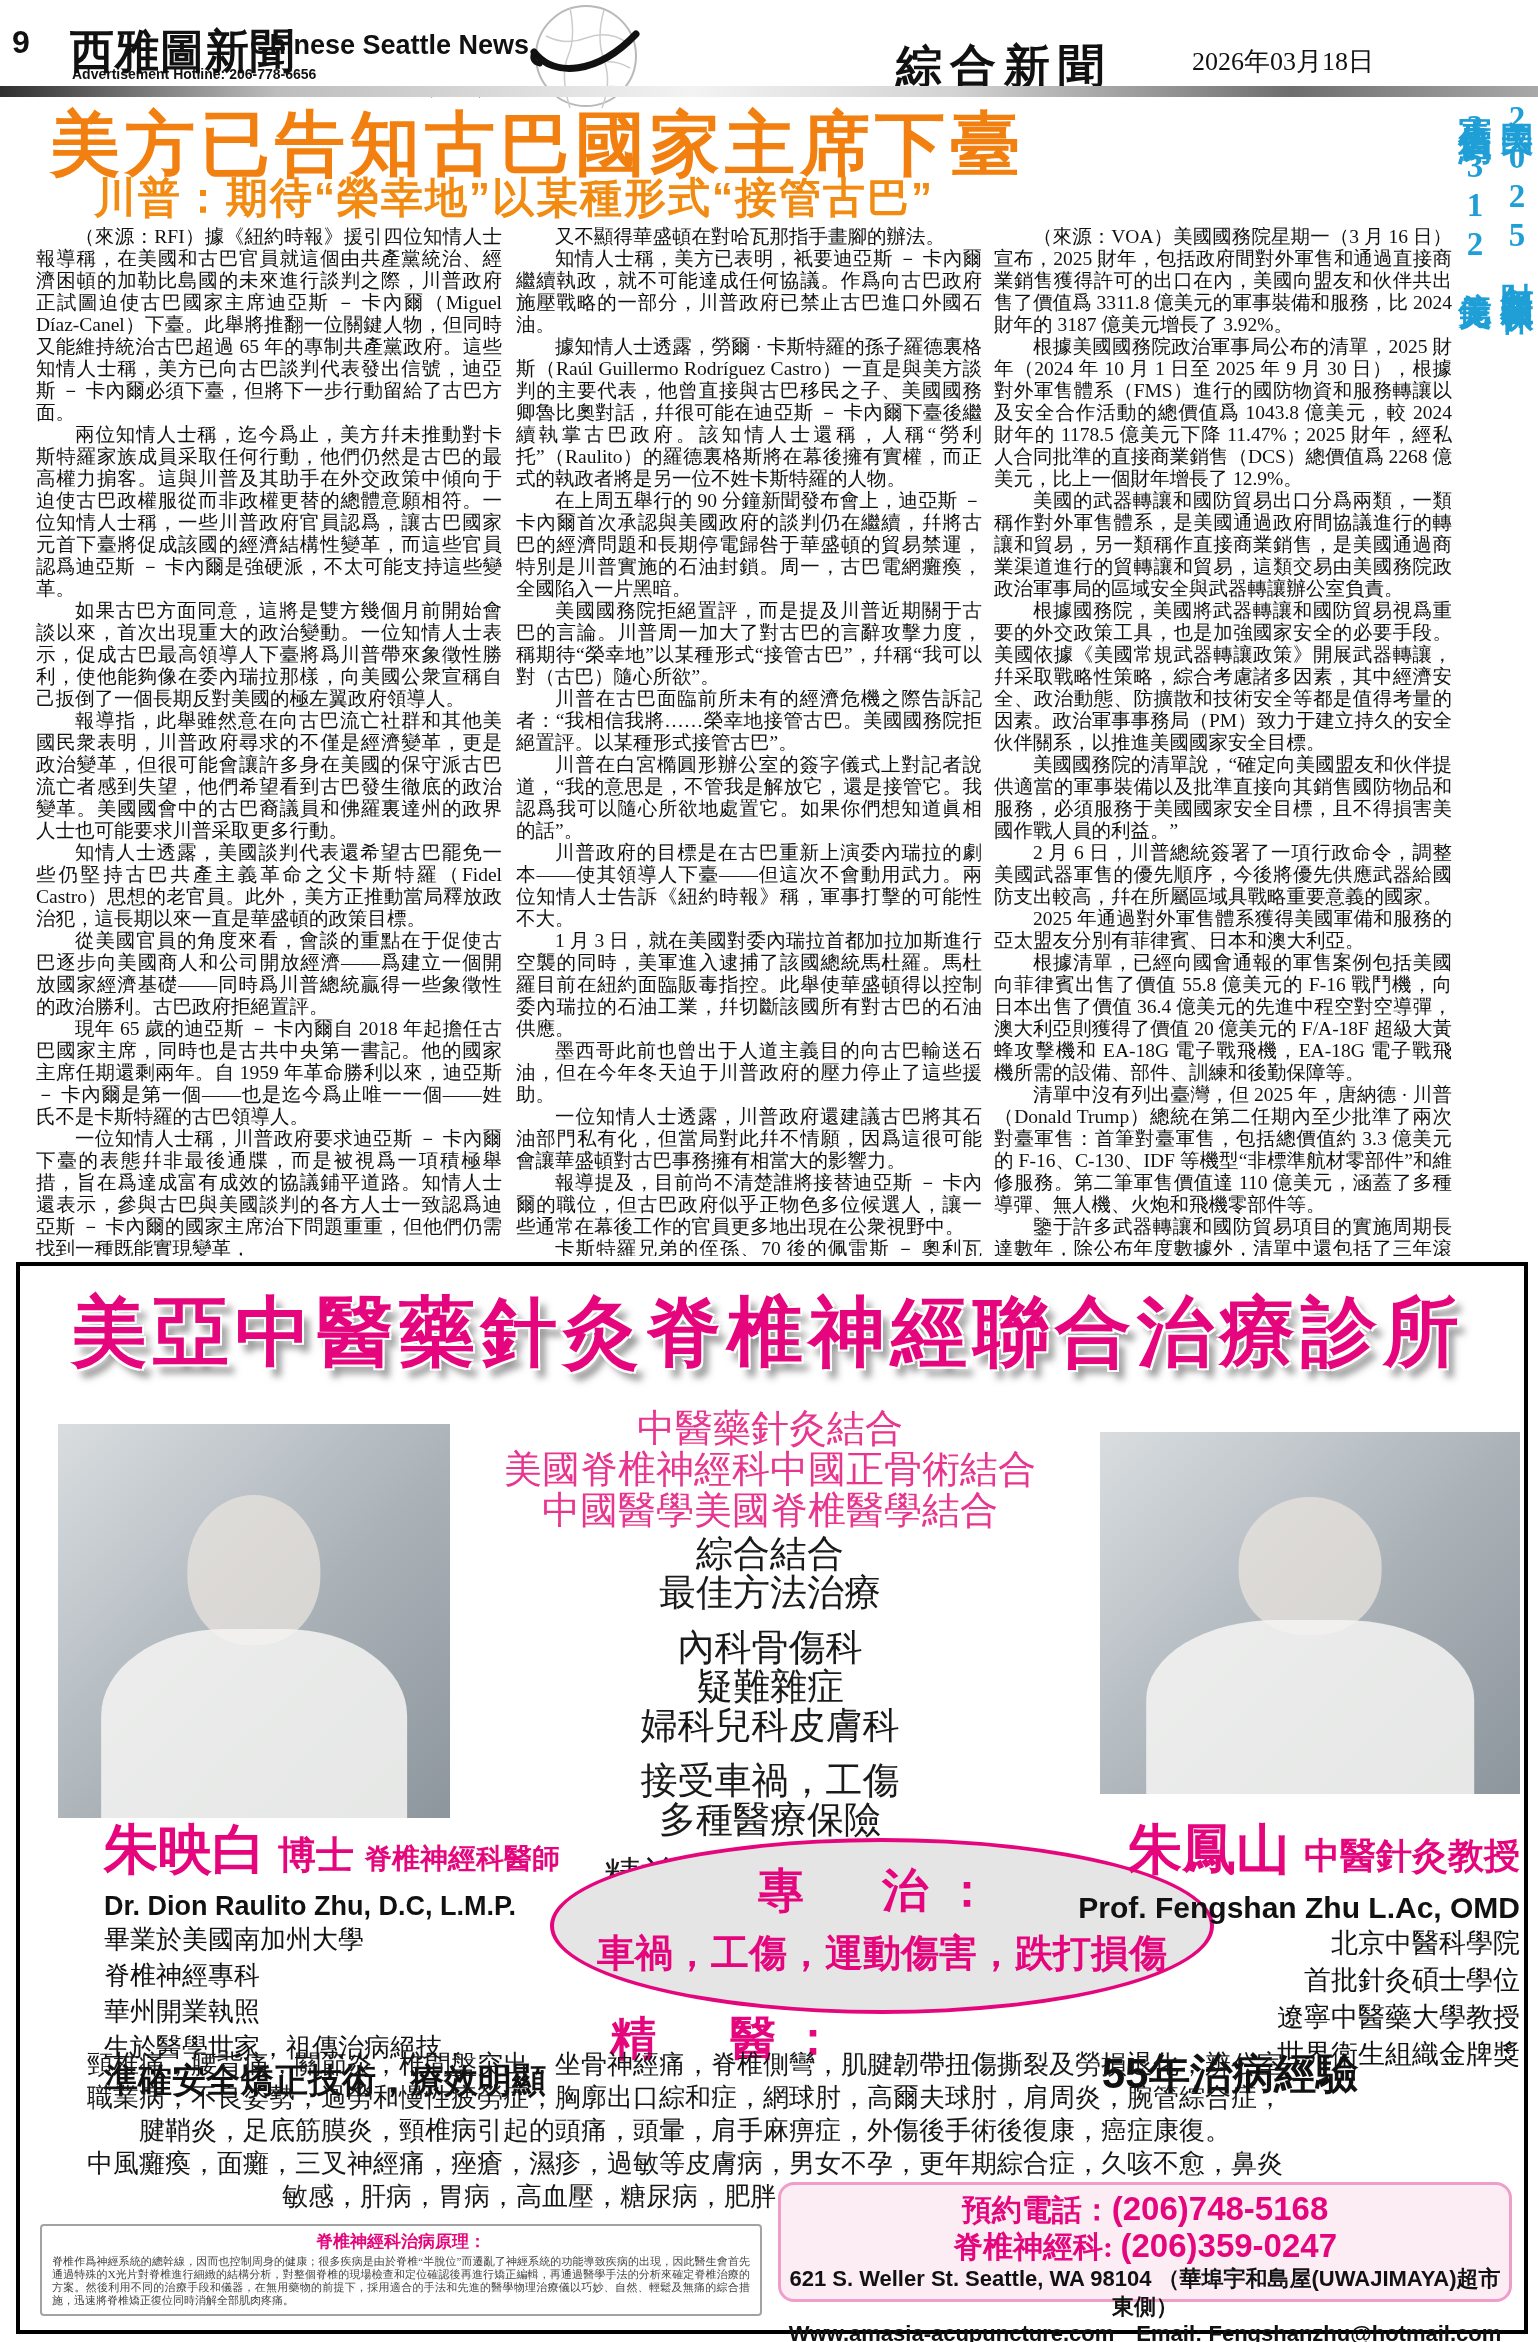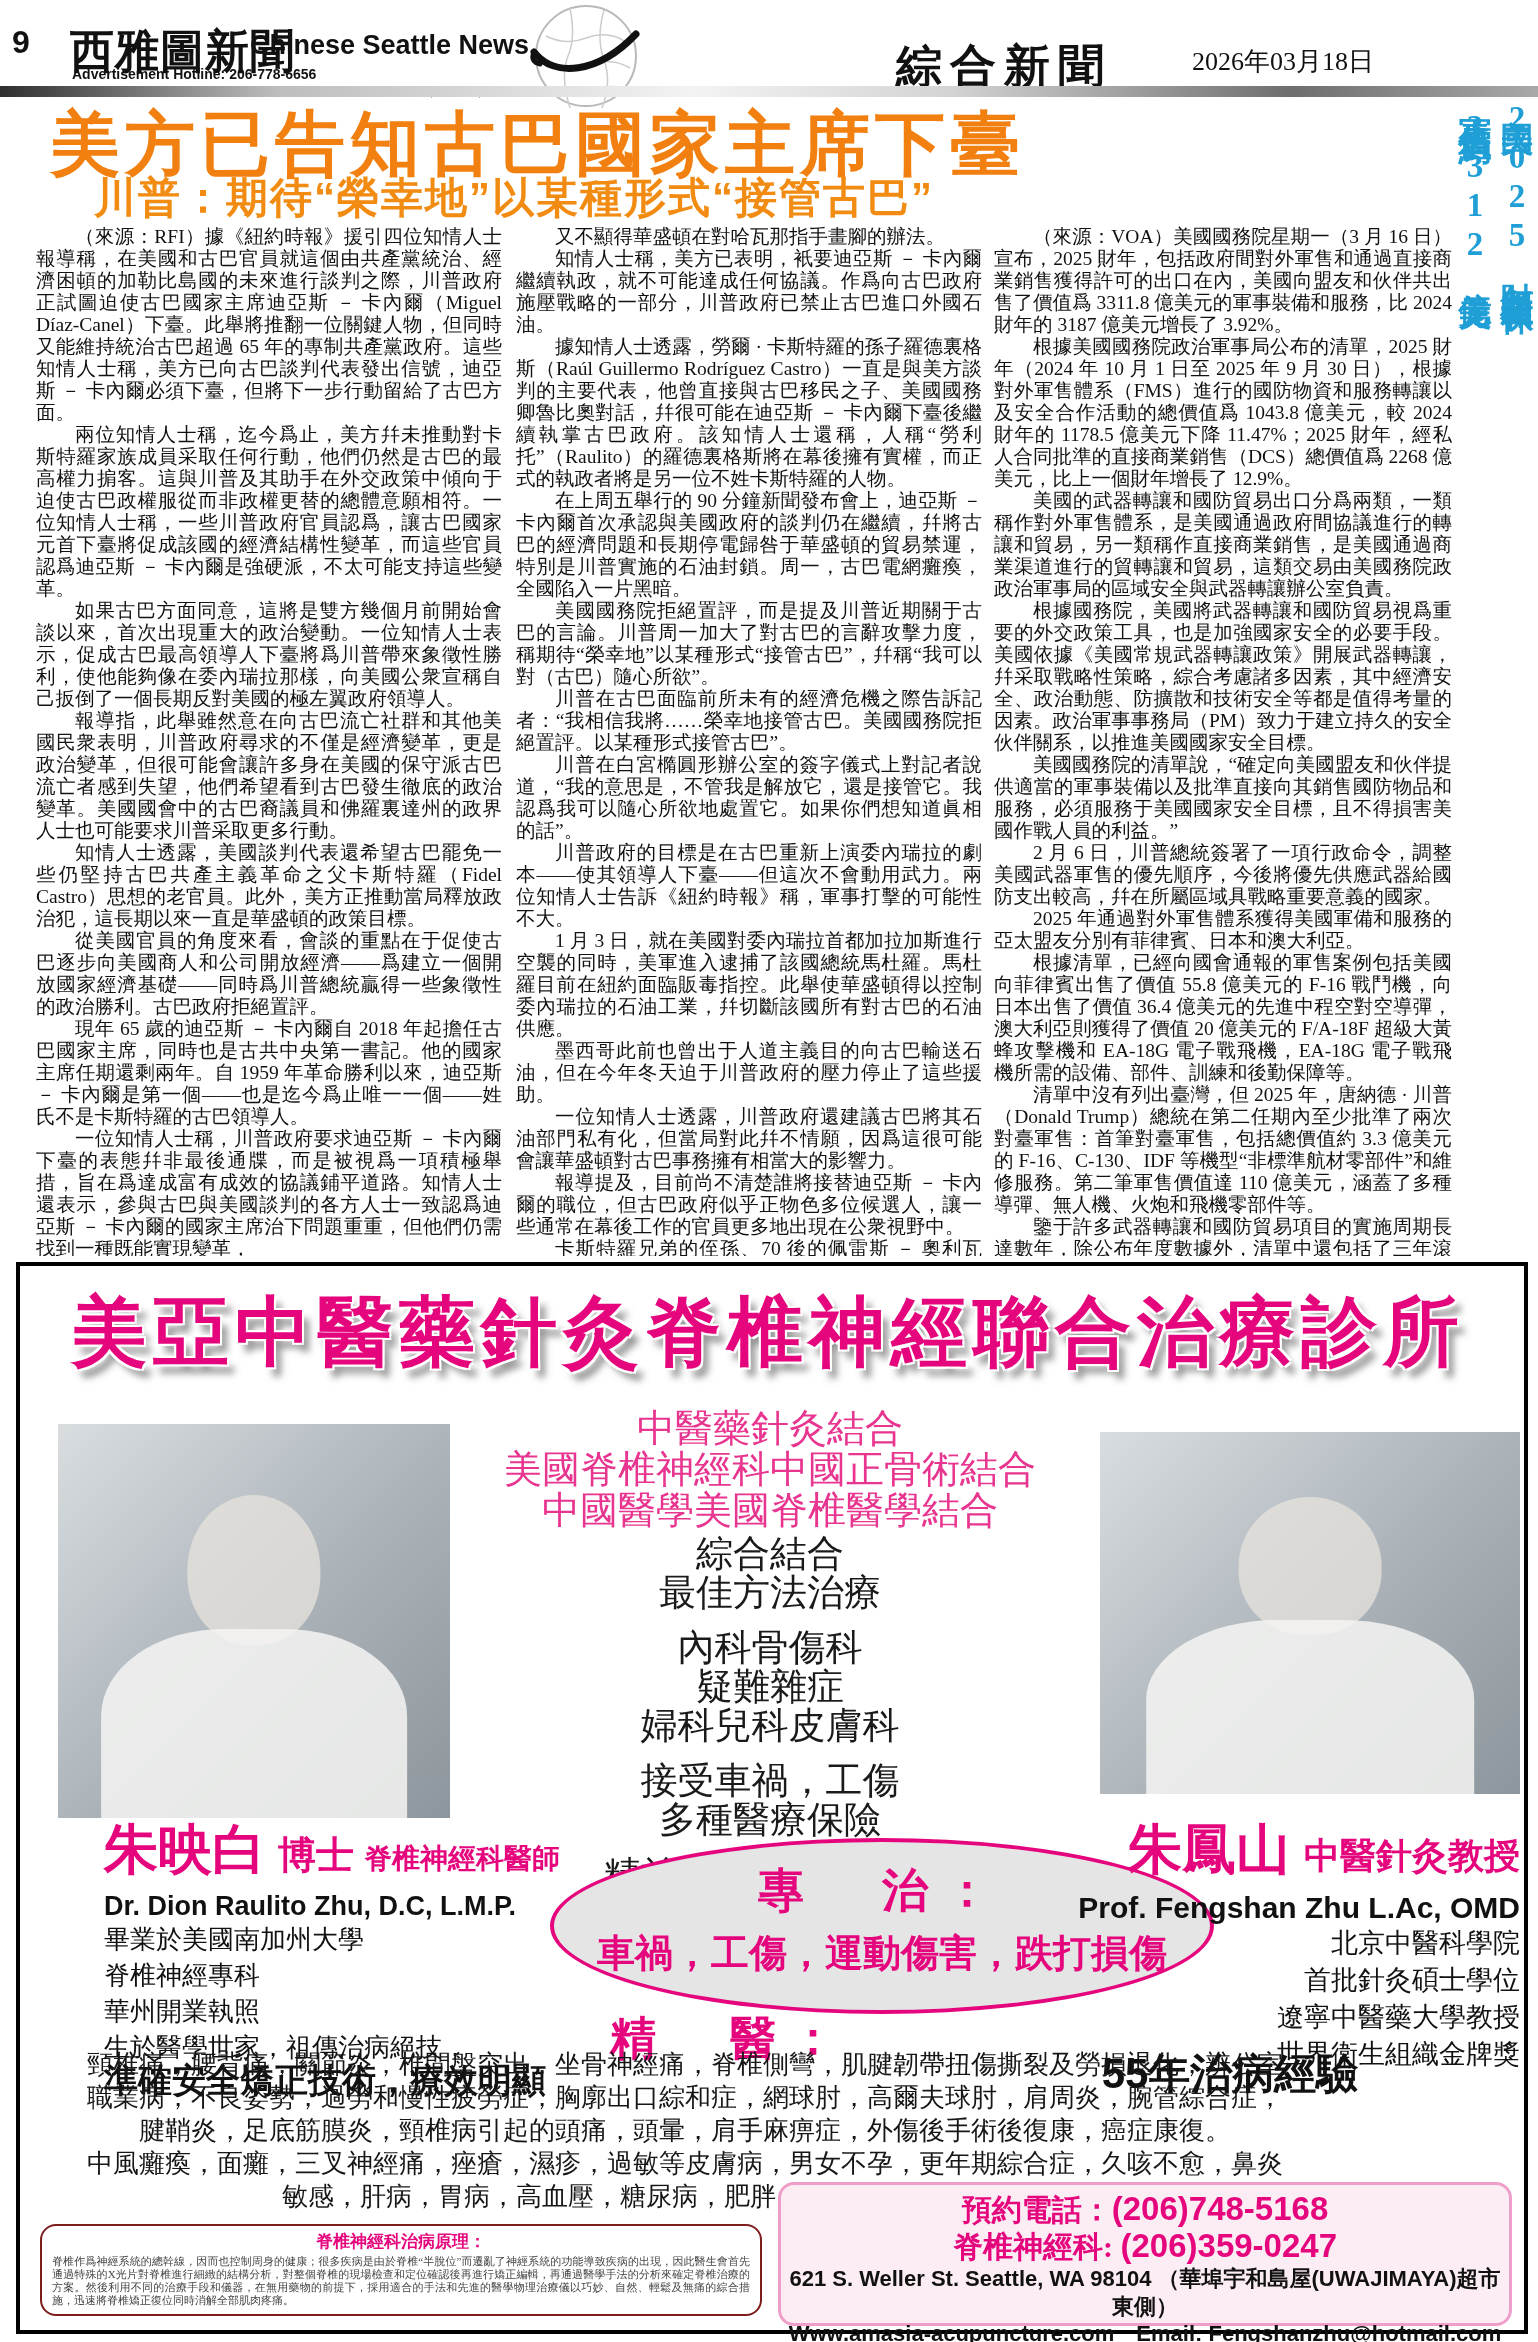--- a/index.html
+++ b/index.html
@@ -85,26 +85,26 @@
   .doc-right .doc-name .n2{font-size:36px;margin-left:10px;}
   .doc-right .doc-en{font-size:30px;}
   .doc-right .creds p{margin:0;font-size:27px;line-height:37px;}
   .doc-slogan-right{left:1000px;top:780px;width:420px;text-align:center;
       font-family:"Liberation Sans",sans-serif;font-weight:bold;font-size:42px;color:#111;}
 
   .diseases{left:40px;top:782px;width:1250px;text-align:center;color:#161616;
       font-family:"Liberation Sans",sans-serif;font-weight:300;font-size:26px;line-height:33px;}
   .diseases p{margin:0;}
 
-  .principle{left:20px;top:958px;width:722px;height:92px;border:2px solid #7f1d1d;border-radius:16px;
+  .principle{left:20px;top:958px;width:722px;height:92px;border:2px solid #a3a3a3;border-radius:4px;
       padding:4px 10px;box-sizing:border-box;overflow:hidden;}
   .principle .p-title{text-align:center;color:#e5067e;font-weight:bold;font-size:17px;margin:0 0 2px 0;}
   .principle .p-body{font-size:11px;line-height:13px;color:#444;text-align:justify;margin:0;}
 
-  .contact{left:758px;top:916px;width:734px;height:144px;border:3px solid #ef9ec9;border-radius:16px;
+  .contact{left:758px;top:916px;width:734px;height:120px;border:3px solid #ef9ec9;border-radius:16px;
       background:#fcecf4;text-align:center;box-sizing:border-box;padding-top:6px;}
   .contact .ph{font-size:30px;line-height:36px;color:#e5067e;}
   .contact .ph .lbl{font-weight:bold;}
   .contact .ph .num{font-family:"Liberation Sans",sans-serif;font-weight:bold;font-size:33px;}
   .contact .addr-line{font-family:"Liberation Sans",sans-serif;font-weight:bold;font-size:22px;
       color:#111;line-height:28px;}
   .contact .web-line{font-family:"Liberation Sans",sans-serif;font-weight:bold;font-size:22px;
       color:#111;line-height:26px;}
 </style>
 </head>

